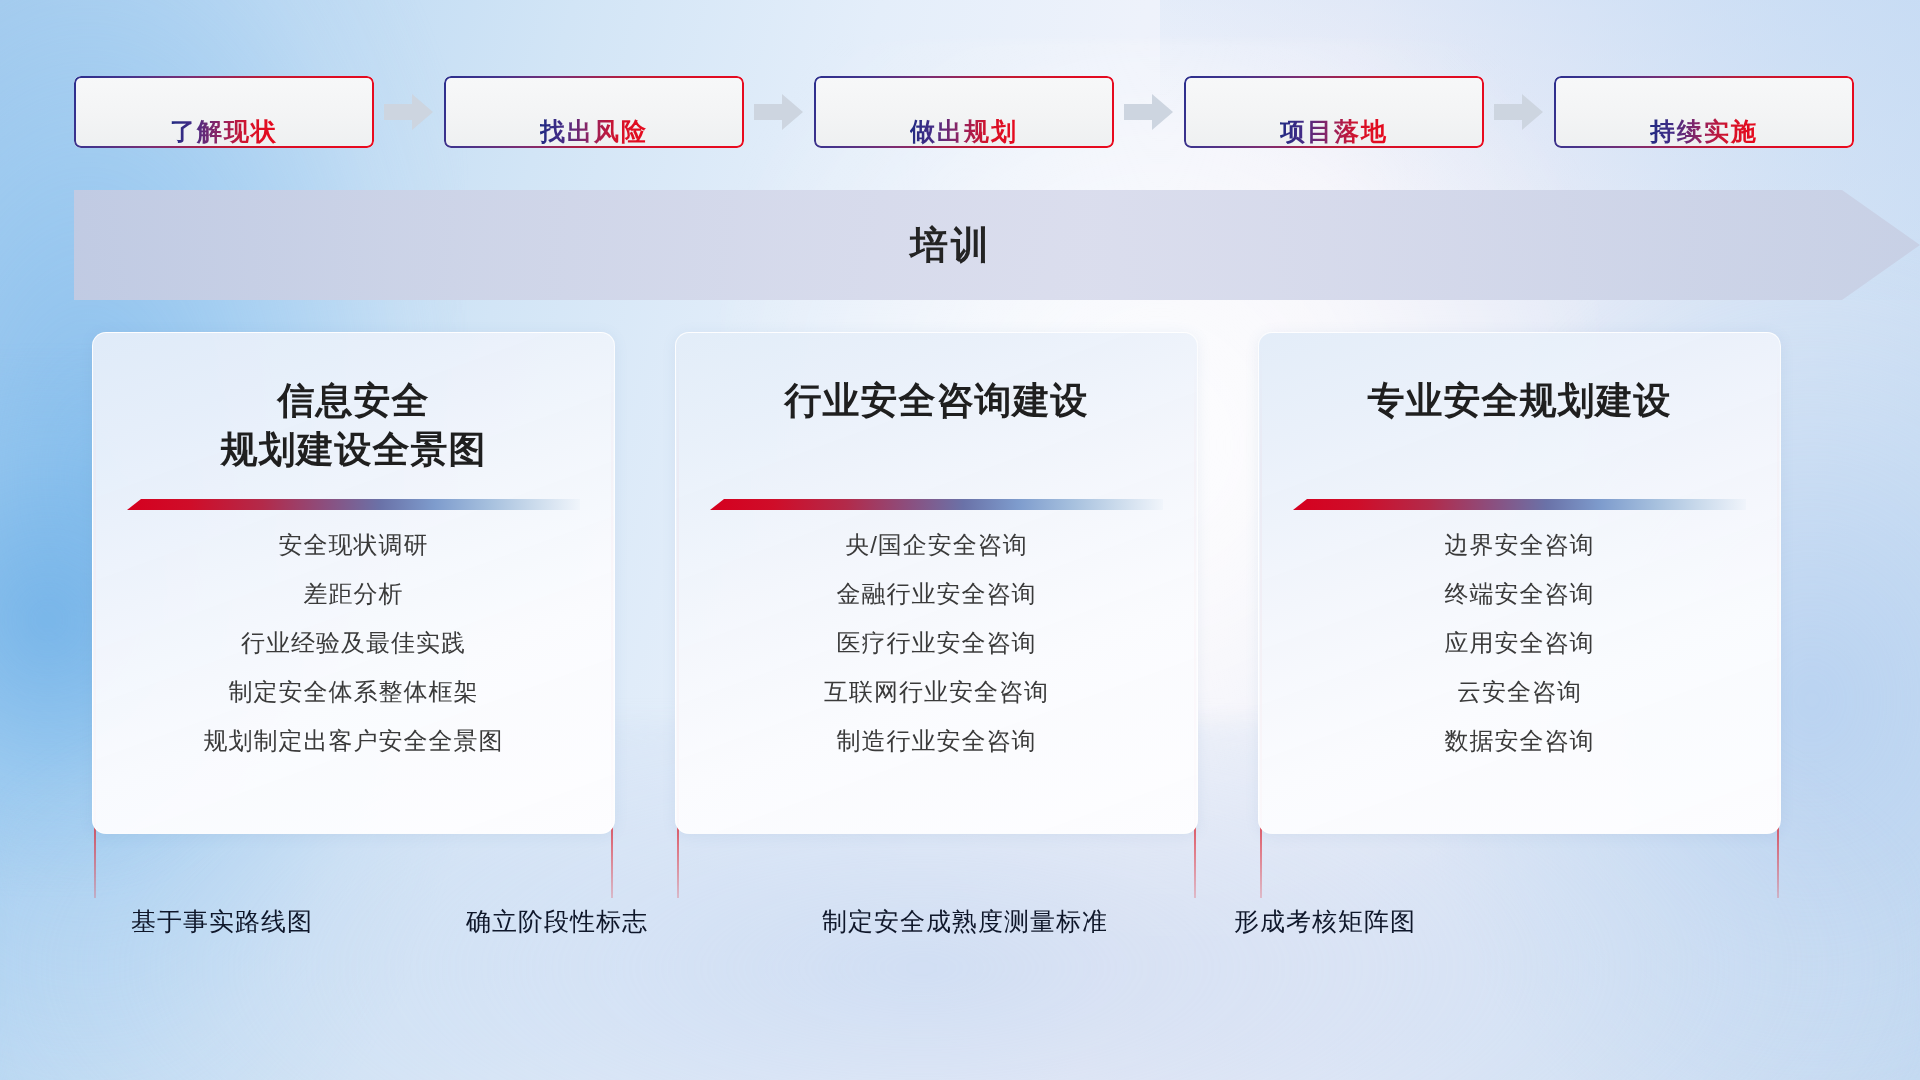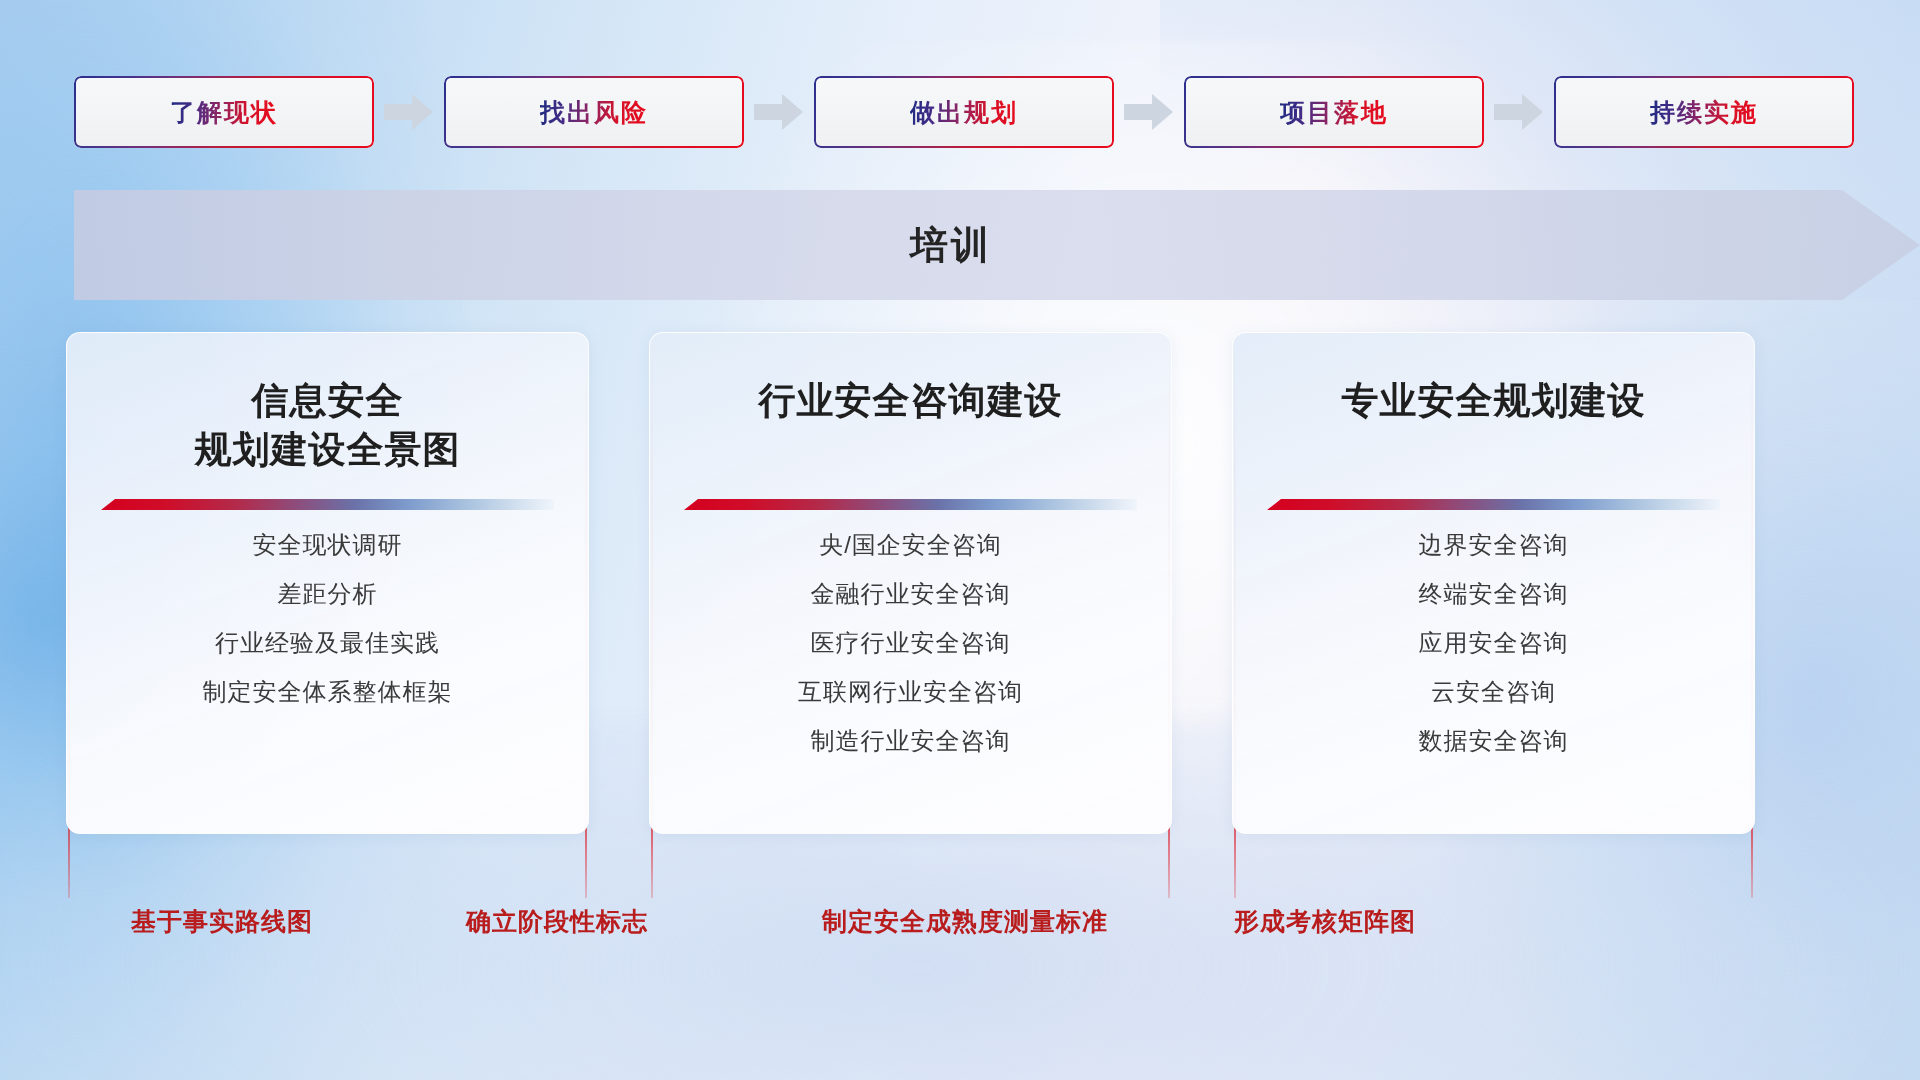--- a/index.html
+++ b/index.html
@@ -106,21 +106,21 @@
     padding-left: 74px;
     box-sizing: border-box;
   }
   .step-chip {
     position: relative;
     width: 300px;
     height: 72px;
     border-radius: 7px;
     background: linear-gradient(180deg, #f7f8f9 0%, #f3f4f5 55%, #eef0f1 100%);
     display: flex;
-    align-items: center;
+    align-items: flex-end;
     justify-content: center;
     box-sizing: border-box;
     flex: 0 0 auto;
   }
   .step-chip::before {
     content: "";
     position: absolute;
     inset: 0;
     border-radius: 7px;
     padding: 2px;
@@ -195,21 +195,21 @@
 
   
   #cards {
     position: absolute;
     left: 0;
     top: 332px;
     width: 1920px;
     height: 548px;
     display: flex;
     justify-content: flex-start;
-    padding-left: 66px;
+    padding-left: 92px;
     box-sizing: border-box;
     gap: 60px;
   }
   .card-wrap {
     position: relative;
     width: 523px;
     height: 548px;
     flex: 0 0 auto;
   }
   
@@ -303,22 +303,22 @@
     position: absolute;
     left: 0;
     top: 905px;
     width: 1920px;
     height: 52px;
   }
   .bottom-label {
     position: absolute;
     top: 0;
     font-size: 25px;
-    font-weight: 700;
-    color: #b91c1c;
+    font-weight: 400;
+    color: #0f172a;
     letter-spacing: 1px;
     white-space: nowrap;
   }
   .bl0 { left: 131px; }
   .bl1 { left: 466px; }
   .bl2 { left: 786px; margin-left: 36px; }
   .bl3 { left: 1234px; }
 </style>
 </head>
 <body>
@@ -391,20 +391,21 @@
         <span class="ln">规划建设全景图</span>
       </div>
       <div class="card-divider">
         <div class="bar"></div>
       </div>
       <div class="card-list">
         <div class="card-list-item">安全现状调研</div>
         <div class="card-list-item">差距分析</div>
         <div class="card-list-item">行业经验及最佳实践</div>
         <div class="card-list-item">制定安全体系整体框架</div>
+        <div class="card-list-item">规划制定出客户安全全景图</div>
       </div>
     </div>
   </div>
 
   <div class="card-wrap">
     <div class="card">
       <div class="card-title">
         <span class="ln">行业安全咨询建设</span>
       </div>
       <div class="card-divider">

